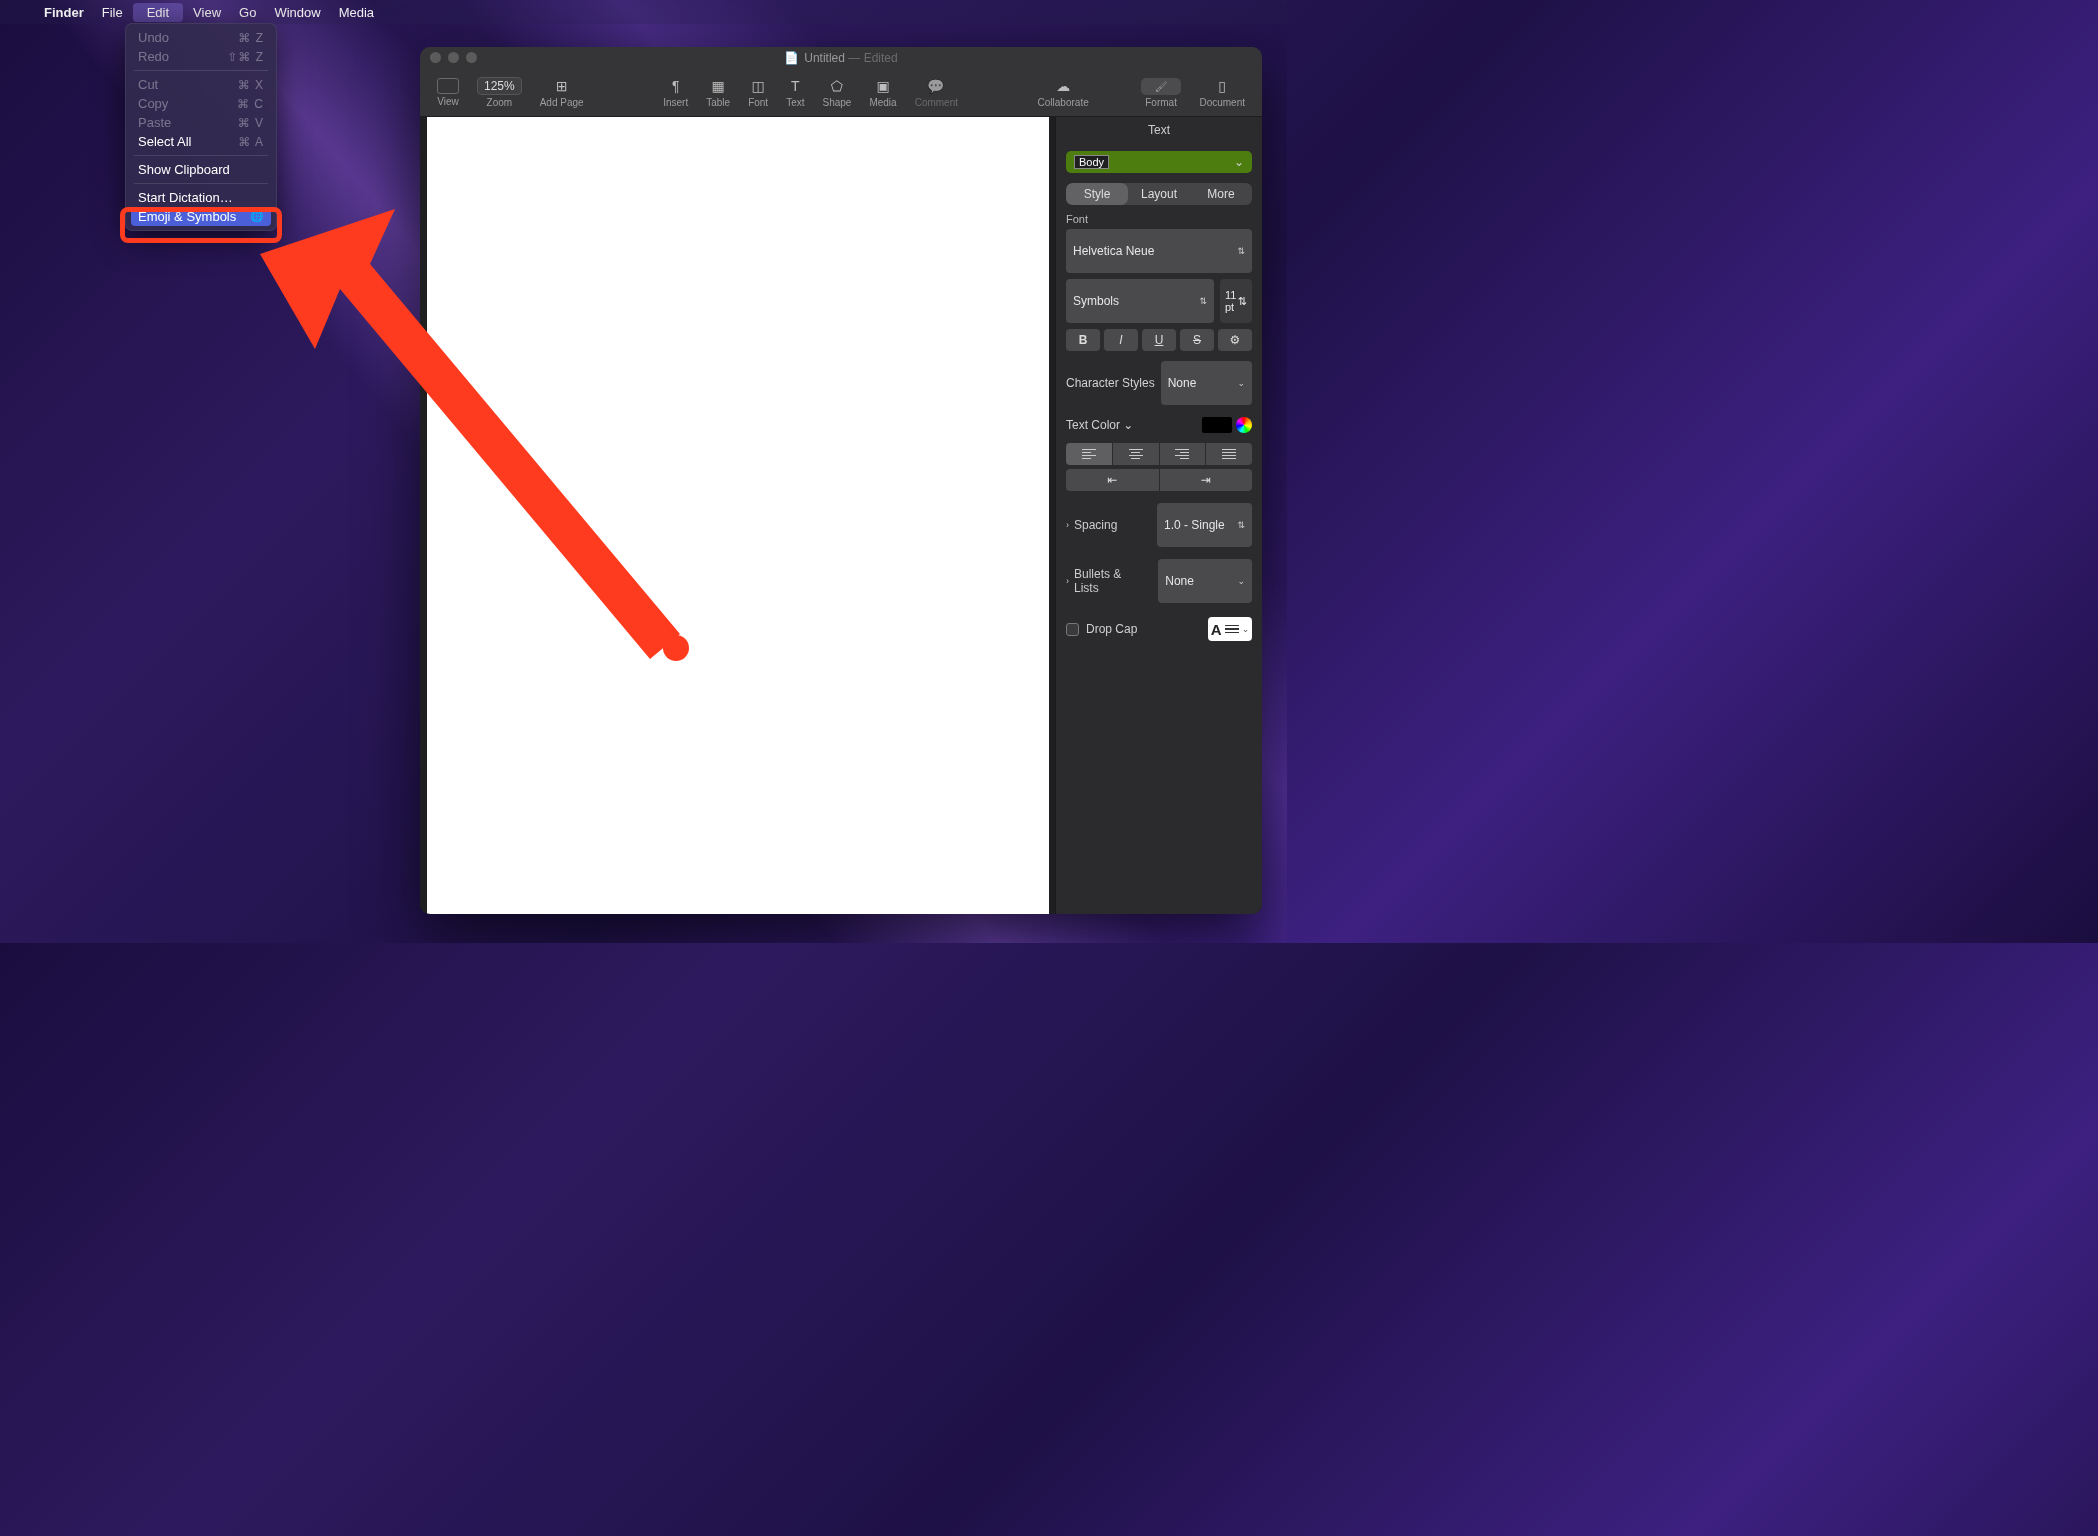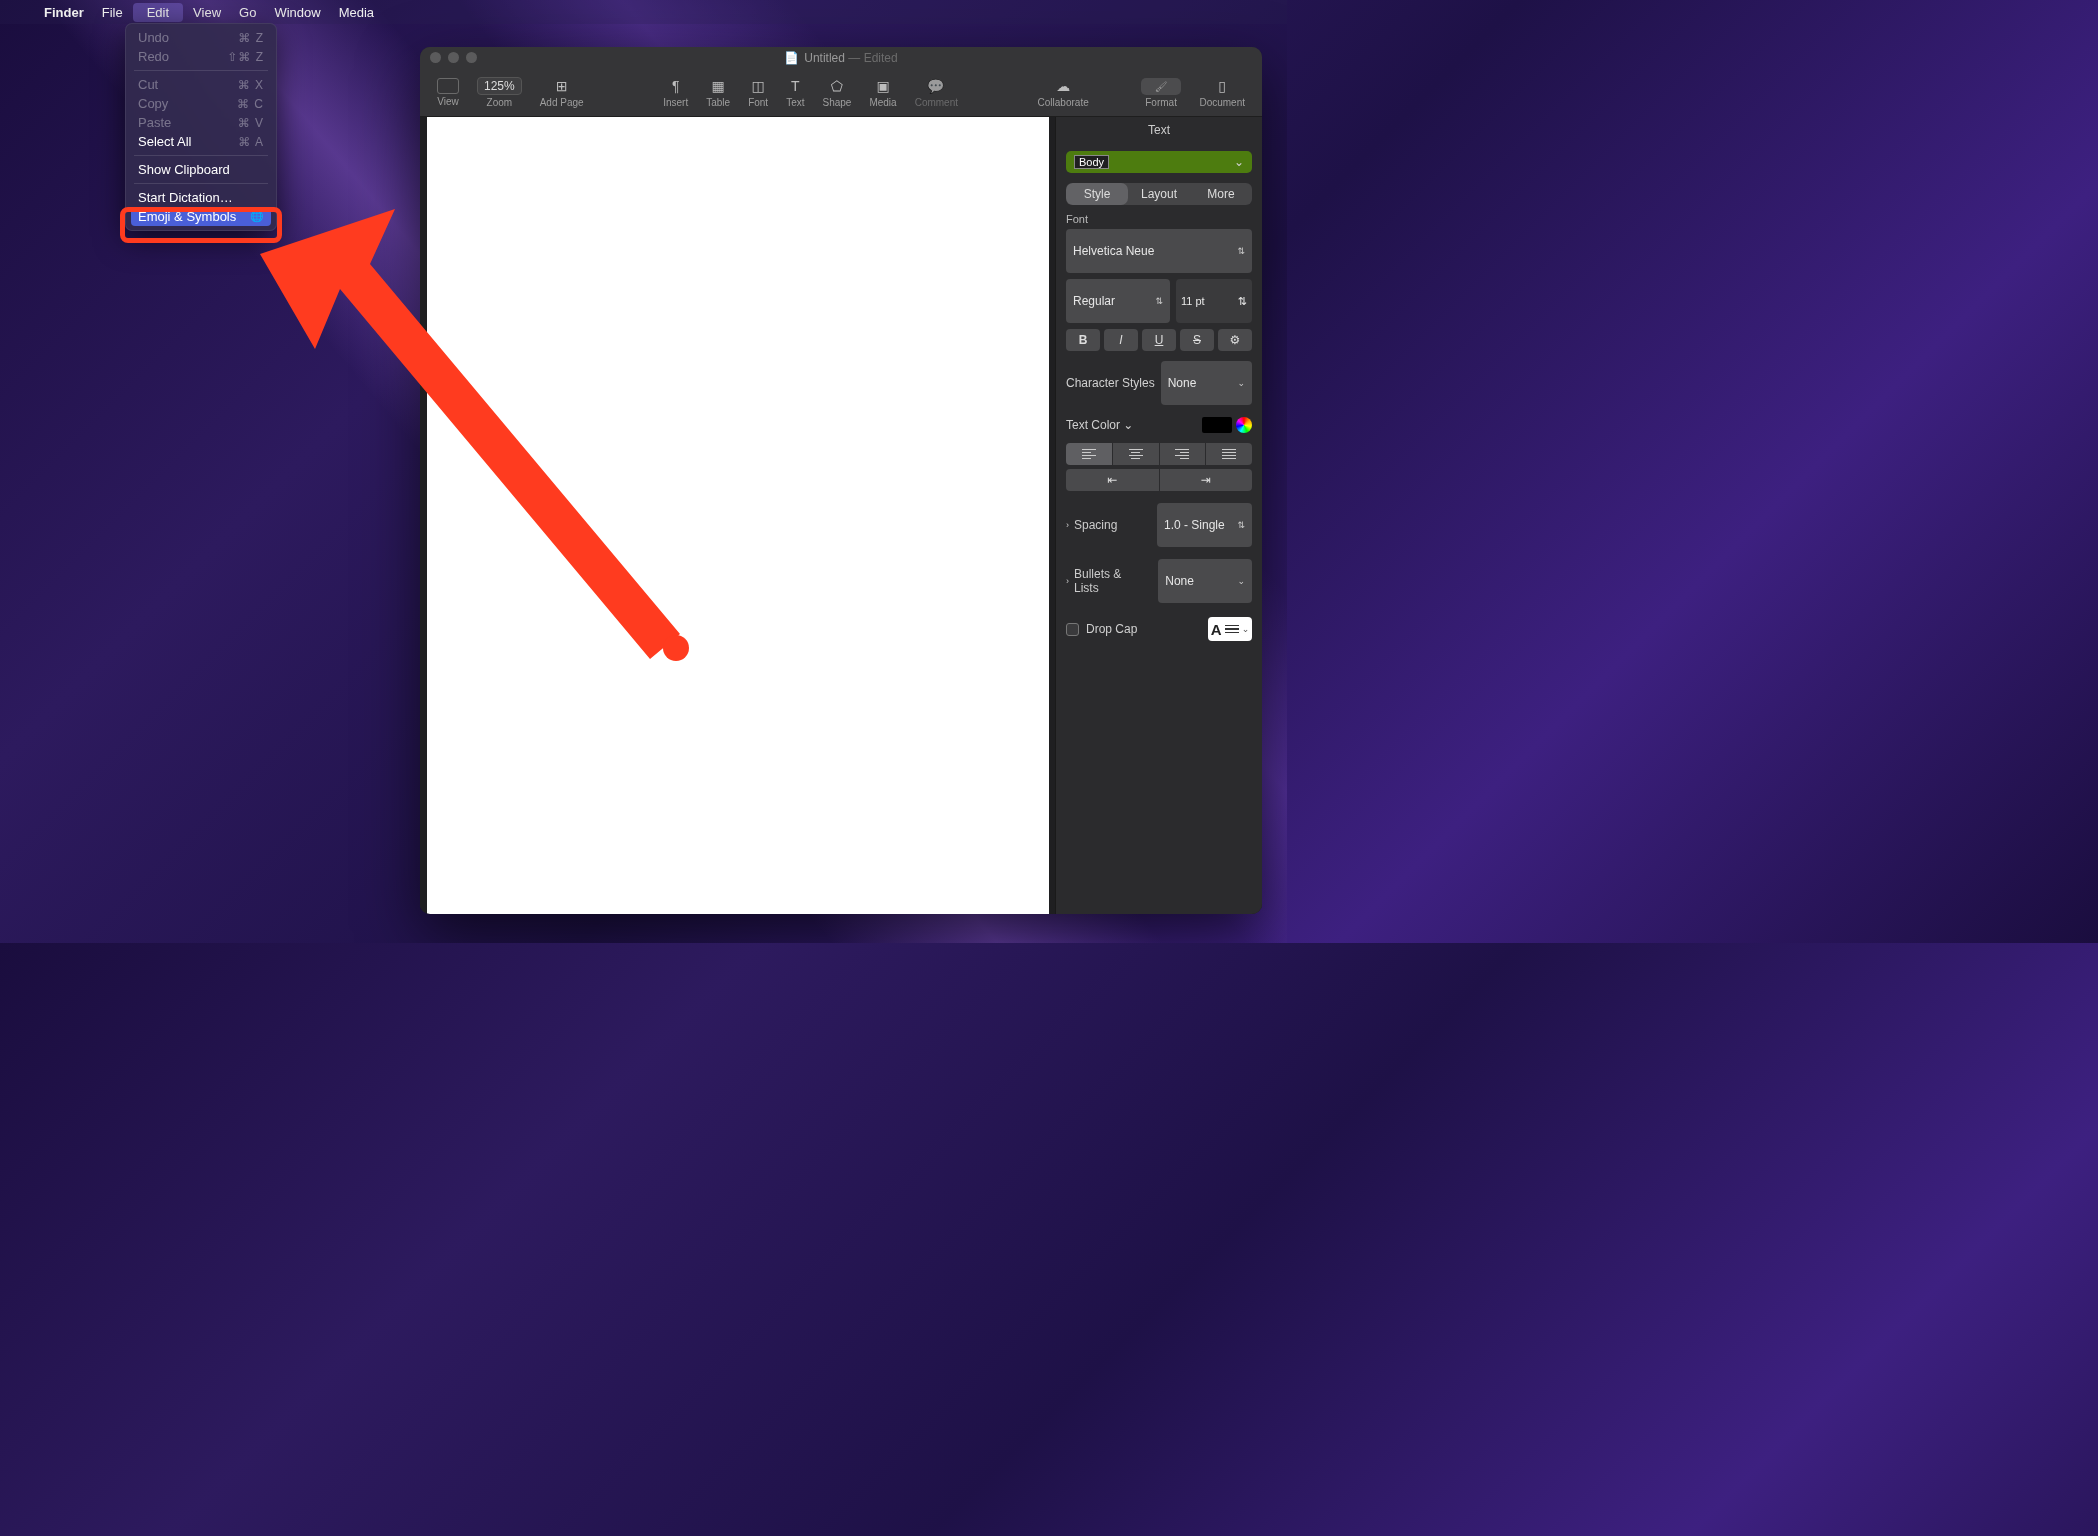--- a/index.html
+++ b/index.html
@@ -205,21 +205,21 @@
   .label-sm { color:#bbb; font-size:11px; margin:8px 0 4px 0; display:block;}
   .select {
     background:#4a4a4c; border-radius:4px; padding:15px 7px;
     display:flex; justify-content:space-between; align-items:center;
     color:#e6e6e6; font-size:12px;
   }
   .select .chev { font-size:9px; color:#ccc; }
   .row-flex { display:flex; gap:6px; margin-top:6px;}
   .size-field {
     background:#3a3a3c; border-radius:4px; padding:3px 5px;
-    display:flex; justify-content:space-between; align-items:center; width:76px;
+    display:flex; justify-content:space-between; align-items:center; width:32px;
     color:#e8e8e8; font-size:11px;
   }
   .biu-row { display:flex; gap:4px; margin-top:6px;}
   .biu-row .btn {
     flex:1; background:#4a4a4c; border-radius:4px; height:22px;
     display:flex; align-items:center; justify-content:center; color:#ddd; font-size:12px;
   }
   .biu-row .btn.gear { flex:0 0 34px; }
 
   .row-line { display:flex; align-items:center; justify-content:space-between; margin-top:10px; gap:6px;}
@@ -414,21 +414,21 @@
           <div>More</div>
         </div>
 
         <span class="label-sm">Font</span>
         <div class="select">
           <span>Helvetica Neue</span>
           <span class="chev">⇅</span>
         </div>
         <div class="row-flex">
           <div class="select" style="flex:1;">
-            <span>Regular</span>
+            <span>Symbols</span>
             <span class="chev">⇅</span>
           </div>
           <div class="size-field">
             <span>11 pt</span>
             <span class="chev">⇅</span>
           </div>
         </div>
         <div class="biu-row">
           <div class="btn">
               <b>B</b>

